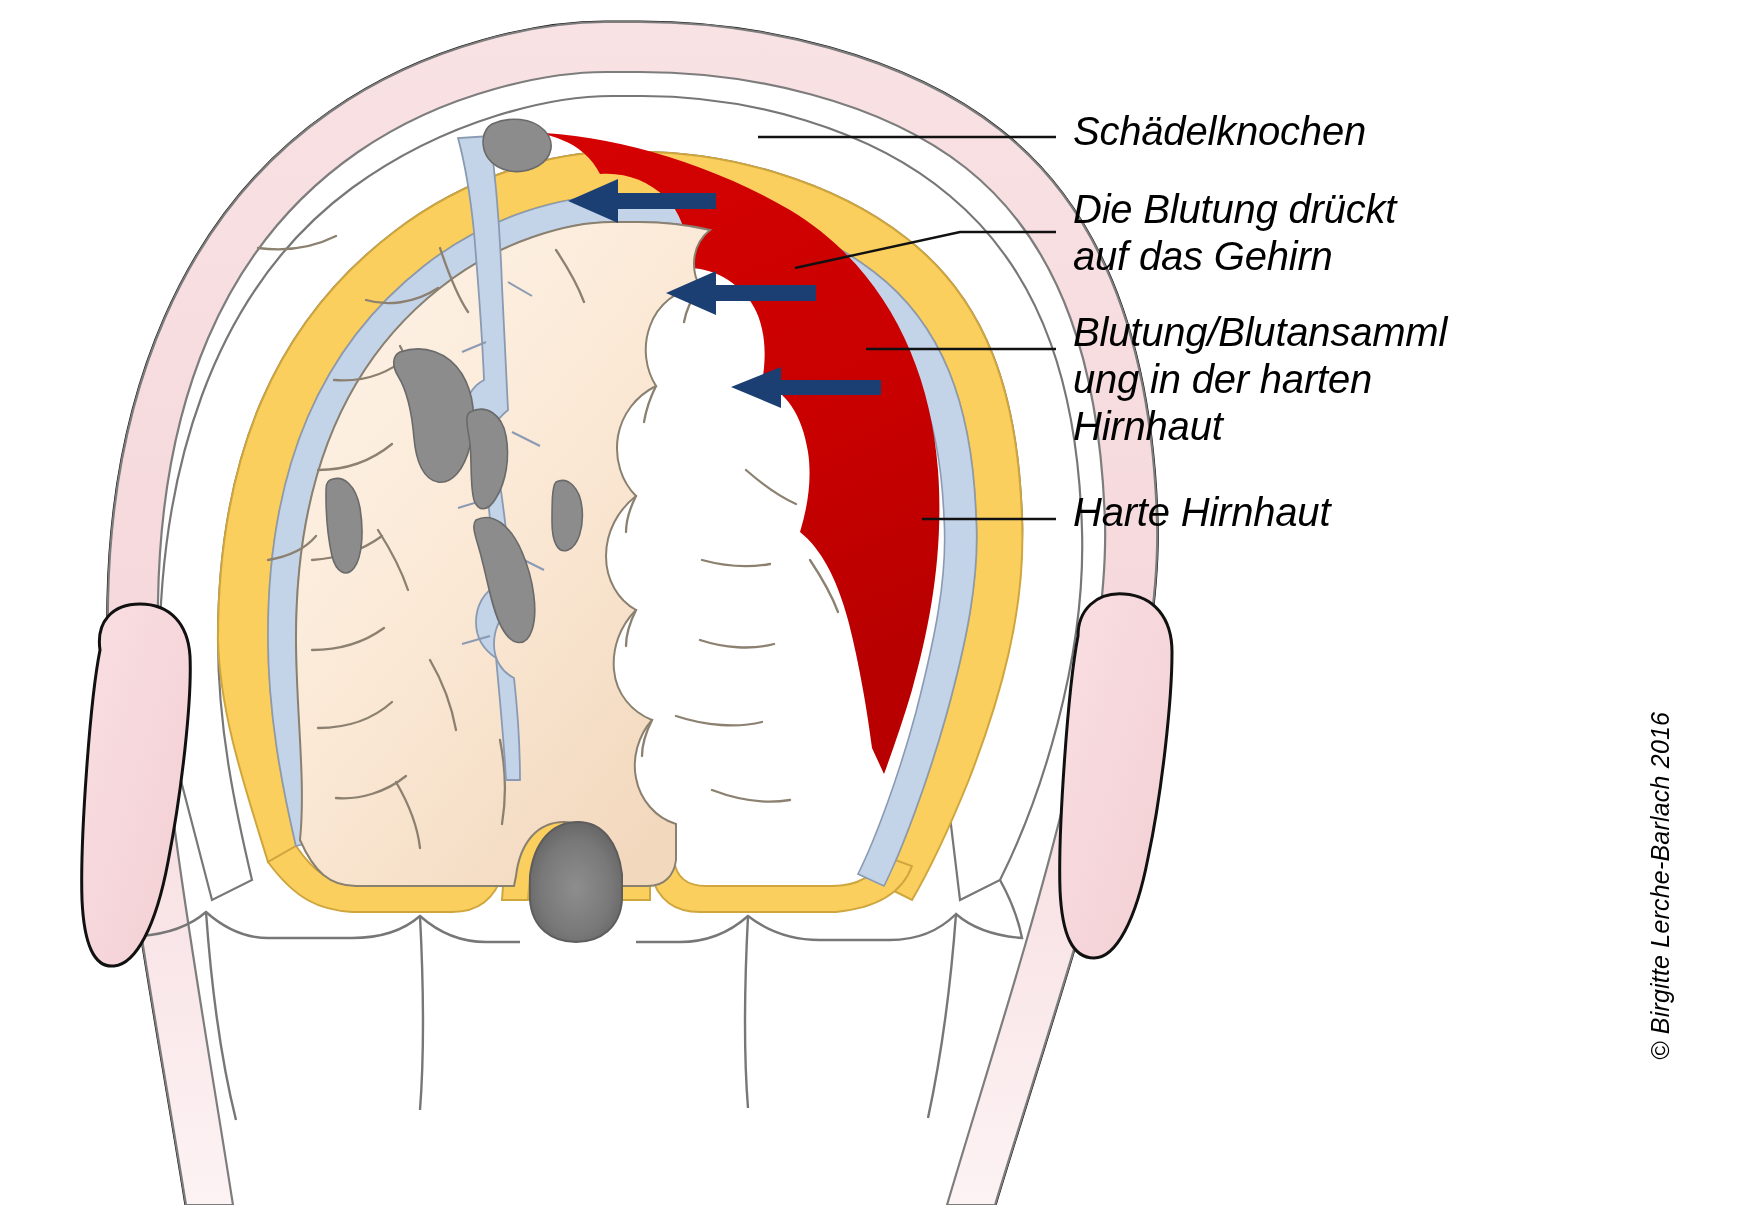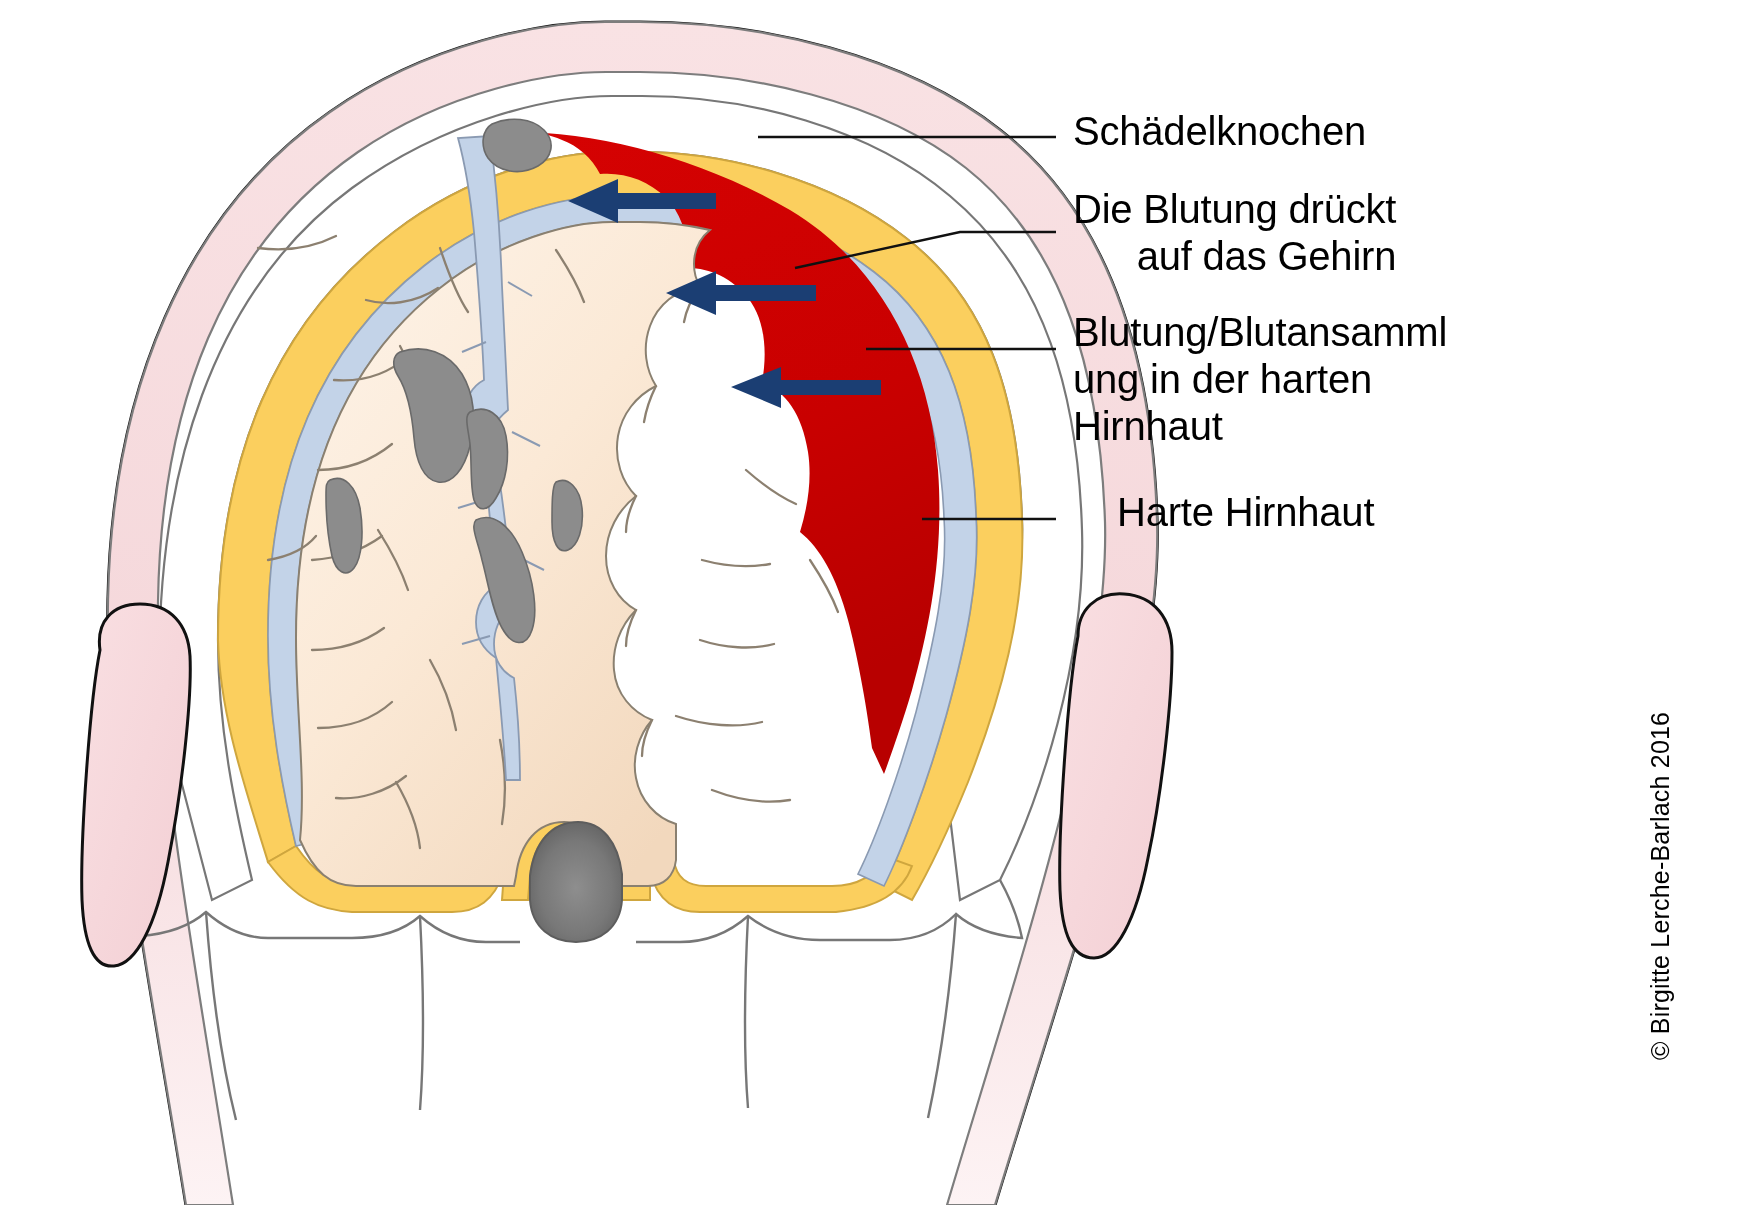--- a/index.html
+++ b/index.html
@@ -2,36 +2,36 @@
 <html><head>
 <meta charset="utf-8">
 <title>Subduralblutung</title>
 <style>
   html,body{margin:0;padding:0;background:#ffffff;}
   body{
     width:1744px;height:1205px;position:relative;overflow:hidden;
     font-family:"Liberation Sans","DejaVu Sans",sans-serif;
     -webkit-font-smoothing:antialiased;
   }
-  #stage{position:absolute;left:0;top:0;width:1744px;height:1205px;}
+  #stage{position:absolute;left:0;top:0;width:1744px;height:1205px;font-style:italic;}
   #figure{position:absolute;left:0;top:0;width:1744px;height:1205px;}
 
   .label{
     position:absolute;
     font-family:"Liberation Sans","DejaVu Sans",sans-serif;
     font-size:40px;
     line-height:47px;
     color:#000000;
     white-space:pre-line;
     letter-spacing:-0.2px;
   }
   #lbl-skull{left:1073px;top:108px;}
-  #lbl-press{left:1073px;top:186px;text-align:right;}
+  #lbl-press{left:1073px;top:186px;}
   #lbl-bleed{left:1073px;top:309px;}
-  #lbl-dura{left:1073px;top:489px;margin-left:44px;}
+  #lbl-dura{left:1073px;top:489px;}
 
   #copyright{
     position:absolute;
     left:1646px;top:640px;
     width:420px;
     transform-origin:0 0;
     transform:rotate(-90deg) translate(-420px,0);
     font-family:"Liberation Sans","DejaVu Sans",sans-serif;
     font-size:25px;
     color:#000000;

